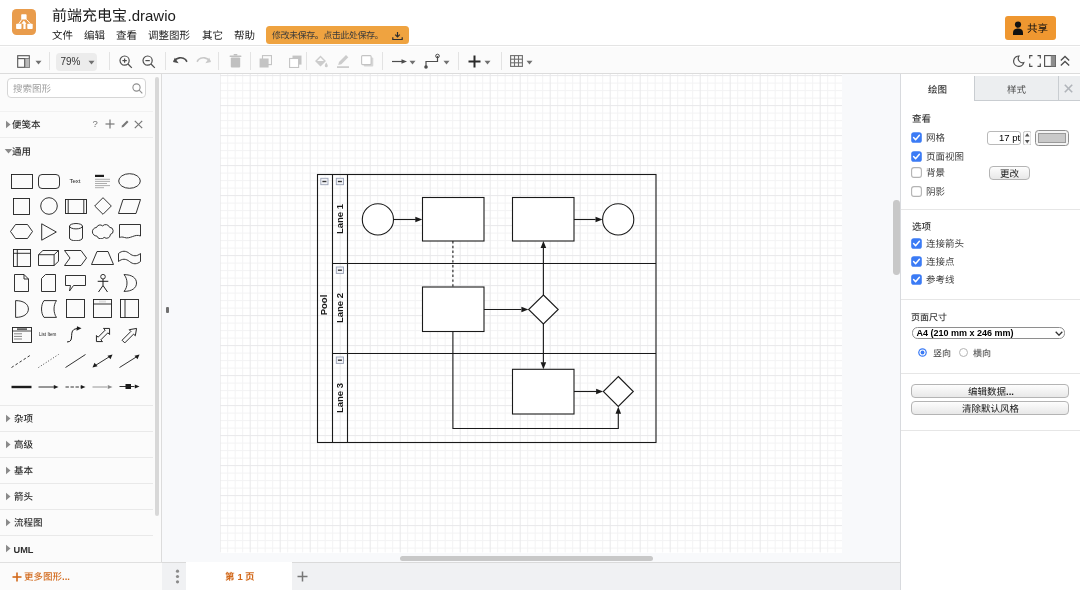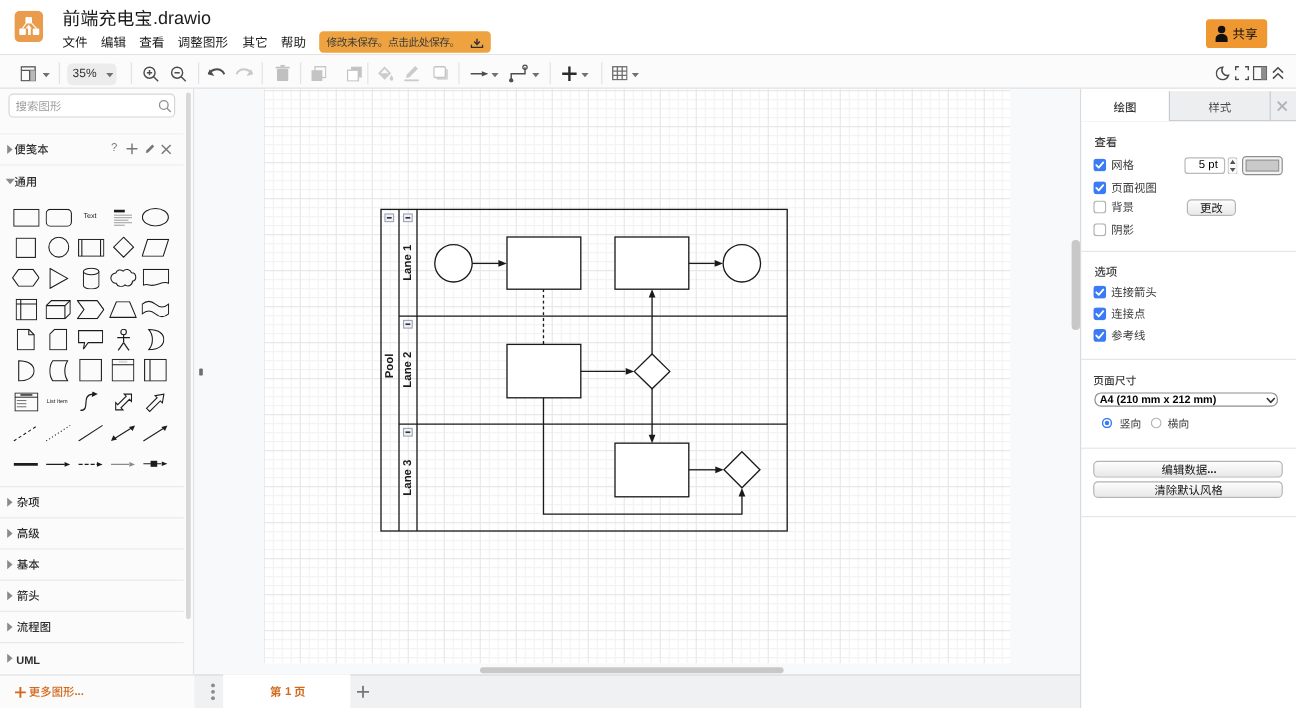--- a/index.html
+++ b/index.html
@@ -64,21 +64,21 @@
 <rect x="0.7" y="0.7" width="11.6" height="11.6"></rect>
 <line x1="0.7" y1="3.6" x2="12.3" y2="3.6"></line>
 <rect x="7.7" y="3.6" width="4.6" height="8.7" fill="#b9b9b9" stroke="none"></rect>
 <line x1="7.7" y1="3.6" x2="7.7" y2="12.3"></line>
 </svg>
 <svg class="abs" style="left:34.5px;top:59.5px" width="7" height="5">
       <path d="M0.5 0.8 L6.5 0.8 L3.5 4.4 Z" fill="#707070"></path>
     </svg>
 <div class="abs" style="left:49px;top:52px;width:1px;height:18px;background:#e3e3e3"></div>
 <div class="abs" style="left:56px;top:52.5px;width:41px;height:18px;background:#ececec;border-radius:4px"></div>
-<div style="position:absolute;left:60.5px;top:55.5px;font-size:10.0px;color:#333;font-weight:400;white-space:pre;line-height:11.5px;">35%</div>
+<div style="position:absolute;left:60.5px;top:55.5px;font-size:10.0px;color:#333;font-weight:400;white-space:pre;line-height:11.5px;">79%</div>
 <svg class="abs" style="left:87.5px;top:59.5px" width="7" height="5">
       <path d="M0.5 0.8 L6.5 0.8 L3.5 4.4 Z" fill="#707070"></path>
     </svg>
 <div class="abs" style="left:109px;top:52px;width:1px;height:18px;background:#e3e3e3"></div>
 <svg class="abs" style="left:118.8px;top:54.5px" width="14" height="14" fill="none" stroke="#4d4d4d" stroke-width="1.2">
 <circle cx="5.6" cy="5.6" r="4.6"></circle>
       <line x1="9" y1="9" x2="12.8" y2="12.8"></line>
       <line x1="3.4" y1="5.6" x2="7.8" y2="5.6"></line>
       <line x1="5.6" y1="3.4" x2="5.6" y2="7.8"></line>
     </svg>
@@ -561,21 +561,21 @@
 <svg style="position:absolute;left:925.7px;top:165.5px;overflow:visible" width="19" height="13">
       <path transform="translate(0,9.97)" d="M7.0 -3.6V-2.8H2.6V-3.6ZM1.9 -4.1V0.8H2.6V-0.9H7.0V-0.0C7.0 0.1 6.9 0.1 6.8 0.2C6.6 0.2 6.1 0.2 5.5 0.1C5.6 0.3 5.7 0.6 5.7 0.8C6.5 0.8 7.0 0.8 7.3 0.7C7.6 0.6 7.7 0.4 7.7 -0.0V-4.1ZM2.6 -2.3H7.0V-1.4H2.6ZM3.1 -8.0V-7.2H0.8V-6.6H3.1V-5.7C2.1 -5.5 1.2 -5.4 0.5 -5.3L0.6 -4.7L3.1 -5.2V-4.5H3.8V-8.0ZM5.2 -8.0V-5.5C5.2 -4.7 5.5 -4.5 6.4 -4.5C6.5 -4.5 7.8 -4.5 8.0 -4.5C8.7 -4.5 8.9 -4.8 9.0 -5.7C8.8 -5.8 8.5 -5.9 8.3 -6.0C8.3 -5.3 8.2 -5.2 7.9 -5.2C7.6 -5.2 6.6 -5.2 6.4 -5.2C6.0 -5.2 5.9 -5.2 5.9 -5.5V-6.2C6.8 -6.4 7.9 -6.7 8.6 -7.0L8.1 -7.6C7.6 -7.3 6.7 -7.0 5.9 -6.8V-8.0Z M11.8 -6.1H16.7V-5.5H11.8ZM11.8 -7.2H16.7V-6.6H11.8ZM12.0 -2.8H16.5V-1.9H12.0ZM15.4 -0.6C16.3 -0.3 17.4 0.2 17.9 0.6L18.4 0.2C17.8 -0.2 16.7 -0.7 15.9 -1.0ZM12.3 -1.1C11.7 -0.6 10.8 -0.2 9.9 0.1C10.1 0.2 10.3 0.5 10.4 0.6C11.3 0.3 12.3 -0.3 12.9 -0.8ZM13.6 -4.8C13.7 -4.7 13.8 -4.5 13.9 -4.4H10.0V-3.8H18.4V-4.4H14.7C14.6 -4.6 14.4 -4.8 14.3 -5.0H17.4V-7.6H11.1V-5.0H14.1ZM11.3 -3.3V-1.3H13.9V0.1C13.9 0.2 13.9 0.2 13.7 0.2C13.6 0.2 13.1 0.2 12.6 0.2C12.7 0.4 12.8 0.6 12.9 0.8C13.5 0.8 14.0 0.8 14.2 0.7C14.5 0.6 14.6 0.4 14.6 0.1V-1.3H17.2V-3.3Z" fill="#3c3c3c"></path>
     </svg>
 <svg class="abs" style="left:911px;top:186.1px" width="11" height="11">
 <rect x="0.6" y="0.6" width="9.8" height="9.8" rx="2.4" fill="#fff" stroke="#b3b3b3" stroke-width="1.1"></rect>
 </svg>
 <svg style="position:absolute;left:925.7px;top:185.0px;overflow:visible" width="19" height="13">
       <path transform="translate(0,9.97)" d="M8.0 -4.6V-3.0H5.3C5.3 -3.3 5.3 -3.5 5.3 -3.8V-4.6ZM8.0 -5.3H5.3V-6.9H8.0ZM4.6 -7.5V-3.8C4.6 -2.4 4.5 -0.7 3.3 0.4C3.5 0.5 3.8 0.7 3.9 0.8C4.7 -0.0 5.1 -1.2 5.2 -2.3H8.0V-0.2C8.0 -0.0 8.0 0.0 7.8 0.0C7.7 0.0 7.2 0.0 6.7 0.0C6.8 0.2 6.9 0.5 7.0 0.7C7.6 0.7 8.1 0.7 8.3 0.6C8.6 0.4 8.7 0.2 8.7 -0.2V-7.5ZM0.8 -7.6V0.7H1.5V-6.9H3.0C2.8 -6.3 2.5 -5.5 2.3 -4.8C2.9 -4.0 3.1 -3.4 3.1 -2.9C3.1 -2.6 3.1 -2.3 2.9 -2.2C2.8 -2.2 2.7 -2.1 2.6 -2.1C2.5 -2.1 2.3 -2.1 2.1 -2.1C2.2 -2.0 2.2 -1.7 2.2 -1.5C2.5 -1.5 2.7 -1.5 2.9 -1.5C3.1 -1.5 3.3 -1.6 3.4 -1.7C3.7 -1.9 3.8 -2.3 3.8 -2.8C3.8 -3.4 3.6 -4.1 2.9 -4.9C3.2 -5.6 3.6 -6.5 3.9 -7.3L3.4 -7.6L3.3 -7.6Z M17.5 -7.8C16.9 -7.0 16.0 -6.2 15.1 -5.8C15.3 -5.6 15.5 -5.4 15.6 -5.3C16.5 -5.8 17.5 -6.6 18.2 -7.5ZM17.8 -5.2C17.2 -4.4 16.1 -3.6 15.1 -3.1C15.3 -2.9 15.5 -2.7 15.6 -2.6C16.6 -3.1 17.7 -4.0 18.4 -4.9ZM18.0 -2.5C17.3 -1.4 16.1 -0.4 14.8 0.2C15.0 0.3 15.2 0.5 15.3 0.7C16.7 0.1 17.9 -1.0 18.6 -2.2ZM11.3 -2.9H14.0V-2.1H11.3ZM13.5 -1.1C13.8 -0.7 14.2 -0.1 14.3 0.3L14.9 0.0C14.7 -0.4 14.3 -0.9 14.0 -1.4ZM11.2 -6.1H14.1V-5.5H11.2ZM11.2 -7.2H14.1V-6.6H11.2ZM10.5 -7.6V-5.1H14.8V-7.6ZM11.0 -1.4C10.7 -0.9 10.4 -0.4 10.0 0.0C10.2 0.1 10.4 0.3 10.5 0.4C10.9 0.0 11.3 -0.6 11.6 -1.2ZM12.1 -4.9C12.1 -4.8 12.2 -4.6 12.3 -4.4H10.1V-3.9H15.1V-4.4H13.0C13.0 -4.6 12.8 -4.9 12.7 -5.0ZM10.6 -3.4V-1.6H12.3V0.0C12.3 0.1 12.3 0.1 12.1 0.1C12.0 0.1 11.7 0.1 11.3 0.1C11.4 0.3 11.5 0.5 11.5 0.7C12.1 0.7 12.4 0.7 12.7 0.6C12.9 0.5 13.0 0.3 13.0 0.0V-1.6H14.7V-3.4Z" fill="#3c3c3c"></path>
     </svg>
 <div class="abs" style="left:987.3px;top:130.7px;width:34px;height:14.6px;background:#fff;border:1px solid #b9b9b9;border-radius:3px"></div>
-<div style="position:absolute;left:999.0px;top:133.0px;font-size:9.5px;color:#000;font-weight:400;white-space:pre;line-height:10.9px;">5 pt</div>
+<div style="position:absolute;left:999.0px;top:133.0px;font-size:9.5px;color:#000;font-weight:400;white-space:pre;line-height:10.9px;">17 pt</div>
 <svg class="abs" style="left:1022.5px;top:130.7px" width="8.5" height="14.6">
 <rect x="0.4" y="0.4" width="7.7" height="13.8" rx="2" fill="#fbfbfb" stroke="#b9b9b9" stroke-width="0.9"></rect>
 <path d="M4.25 2.2 L6.6 5.6 L1.9 5.6 Z" fill="#555"></path>
 <path d="M4.25 12.4 L6.6 9 L1.9 9 Z" fill="#555"></path>
 </svg>
 <div class="abs" style="left:1034.7px;top:129.9px;width:34px;height:16px;background:#f4f4f4;border:1px solid #8e8e8e;border-radius:3.5px"></div>
 <div class="abs" style="left:1037.7px;top:132.9px;width:28px;height:10px;background:#c9c9c9;border:1px solid #9a9a9a"></div>
 <div class="abs" style="left:989.3px;top:165.8px;width:40.5px;height:14.3px;background:linear-gradient(#fdfdfd,#e8e8e8);border:1px solid #b4b4b4;border-radius:4px"></div>
 <svg style="position:absolute;left:1000.0px;top:166.7px;overflow:visible" width="19" height="13">
       <path transform="translate(0,9.97)" d="M2.4 -2.3 1.8 -2.0C2.1 -1.5 2.5 -1.0 3.0 -0.7C2.4 -0.3 1.6 -0.1 0.4 0.1C0.6 0.3 0.8 0.6 0.9 0.8C2.1 0.5 3.0 0.2 3.6 -0.3C4.9 0.4 6.7 0.6 8.9 0.7C8.9 0.5 9.1 0.2 9.2 0.0C7.1 -0.0 5.4 -0.2 4.2 -0.7C4.7 -1.2 5.0 -1.8 5.1 -2.3H8.3V-6.0H5.2V-6.8H8.9V-7.5H0.6V-6.8H4.4V-6.0H1.5V-2.3H4.3C4.2 -1.9 4.0 -1.5 3.6 -1.1C3.1 -1.4 2.7 -1.8 2.4 -2.3ZM2.2 -3.9H4.4V-3.5C4.4 -3.3 4.4 -3.1 4.4 -2.9H2.2ZM5.2 -2.9C5.2 -3.1 5.2 -3.3 5.2 -3.5V-3.9H7.6V-2.9ZM2.2 -5.4H4.4V-4.5H2.2ZM5.2 -5.4H7.6V-4.5H5.2Z M15.2 -5.6H17.2C17.0 -4.3 16.7 -3.3 16.2 -2.4C15.7 -3.3 15.4 -4.3 15.2 -5.5ZM10.2 -7.3V-6.6H12.9V-4.6H10.3V-1.0C10.3 -0.6 10.2 -0.5 10.1 -0.4C10.2 -0.3 10.3 0.1 10.3 0.3C10.6 0.1 10.9 -0.1 13.7 -1.1C13.6 -1.3 13.6 -1.6 13.6 -1.8L11.1 -0.9V-3.9H13.6L13.5 -3.8C13.7 -3.7 14.0 -3.4 14.1 -3.3C14.3 -3.7 14.6 -4.0 14.8 -4.5C15.0 -3.4 15.4 -2.5 15.8 -1.7C15.2 -0.9 14.5 -0.3 13.5 0.2C13.6 0.3 13.8 0.6 13.9 0.8C14.8 0.3 15.6 -0.3 16.2 -1.1C16.7 -0.3 17.4 0.3 18.2 0.7C18.3 0.5 18.5 0.3 18.7 0.1C17.9 -0.3 17.2 -0.9 16.6 -1.7C17.3 -2.7 17.7 -4.0 17.9 -5.6H18.5V-6.2H15.4C15.6 -6.7 15.8 -7.3 15.9 -7.9L15.2 -8.0C14.9 -6.4 14.3 -4.9 13.6 -3.9V-7.3Z" fill="#1c1c1c"></path>
@@ -603,21 +603,21 @@
 <path d="M2.6 5.6 L4.6 7.7 L8.4 3.3" fill="none" stroke="#fff" stroke-width="1.5" stroke-linecap="round" stroke-linejoin="round"></path>
 </svg>
 <svg style="position:absolute;left:925.7px;top:273.0px;overflow:visible" width="28" height="13">
       <path transform="translate(0,9.97)" d="M5.2 -3.8C4.6 -3.4 3.4 -2.9 2.4 -2.7C2.6 -2.6 2.8 -2.3 2.9 -2.2C3.8 -2.5 5.0 -2.9 5.8 -3.5ZM6.0 -2.7C5.2 -2.1 3.6 -1.6 2.3 -1.3C2.4 -1.2 2.6 -0.9 2.7 -0.8C4.1 -1.1 5.7 -1.7 6.6 -2.4ZM7.2 -1.7C6.2 -0.7 4.0 -0.1 1.7 0.2C1.8 0.3 1.9 0.6 2.0 0.8C4.5 0.5 6.7 -0.2 7.9 -1.4ZM1.7 -5.6C1.9 -5.7 2.2 -5.7 3.8 -5.8C3.7 -5.5 3.6 -5.2 3.4 -4.9H0.5V-4.3H2.9C2.3 -3.5 1.4 -2.8 0.4 -2.4C0.5 -2.3 0.8 -2.0 0.9 -1.8C2.1 -2.4 3.1 -3.2 3.8 -4.3H5.8C6.5 -3.3 7.6 -2.4 8.7 -1.9C8.8 -2.1 9.0 -2.3 9.2 -2.5C8.2 -2.8 7.2 -3.5 6.6 -4.3H9.0V-4.9H4.2C4.4 -5.2 4.5 -5.5 4.6 -5.8L7.3 -6.0C7.6 -5.7 7.8 -5.5 7.9 -5.4L8.5 -5.8C8.0 -6.4 6.9 -7.2 6.1 -7.7L5.5 -7.3C5.9 -7.1 6.3 -6.8 6.6 -6.5L3.0 -6.4C3.6 -6.7 4.2 -7.2 4.7 -7.7L4.1 -8.0C3.4 -7.4 2.5 -6.7 2.2 -6.6C1.9 -6.4 1.7 -6.3 1.5 -6.3C1.6 -6.1 1.7 -5.8 1.7 -5.6Z M17.4 -7.5C16.8 -6.7 15.9 -5.9 15.0 -5.2H14.2V-6.3H16.2V-6.9H14.2V-8.0H13.5V-6.9H11.0V-6.3H13.5V-5.2H10.2V-4.5H14.1C12.8 -3.7 11.3 -3.0 9.9 -2.5C10.0 -2.3 10.1 -2.0 10.2 -1.8C11.1 -2.2 11.9 -2.5 12.7 -3.0C12.5 -2.5 12.3 -1.9 12.0 -1.5H16.3C16.1 -0.6 16.0 -0.2 15.8 -0.0C15.7 0.0 15.5 0.1 15.3 0.1C15.0 0.1 14.3 0.0 13.6 -0.0C13.7 0.2 13.8 0.4 13.8 0.6C14.5 0.7 15.2 0.7 15.5 0.7C15.9 0.7 16.1 0.6 16.3 0.4C16.6 0.2 16.8 -0.4 17.0 -1.7C17.1 -1.8 17.1 -2.1 17.1 -2.1H13.1L13.5 -3.0H17.5V-3.6H13.8C14.2 -3.9 14.7 -4.2 15.2 -4.5H18.4V-5.2H16.0C16.7 -5.8 17.4 -6.5 18.0 -7.2Z M19.5 -0.5 19.7 0.2C20.5 -0.1 21.7 -0.4 22.8 -0.8L22.7 -1.4C21.5 -1.0 20.3 -0.7 19.5 -0.5ZM25.7 -7.4C26.2 -7.2 26.8 -6.8 27.1 -6.5L27.5 -7.0C27.2 -7.2 26.6 -7.6 26.1 -7.8ZM19.7 -4.0C19.8 -4.1 20.0 -4.1 21.2 -4.3C20.8 -3.7 20.4 -3.2 20.2 -3.0C19.9 -2.7 19.7 -2.4 19.5 -2.4C19.6 -2.2 19.7 -1.9 19.7 -1.7C19.9 -1.8 20.3 -1.9 22.6 -2.4C22.6 -2.6 22.6 -2.8 22.6 -3.0L20.8 -2.7C21.5 -3.5 22.2 -4.6 22.8 -5.6L22.2 -6.0C22.0 -5.6 21.8 -5.3 21.6 -4.9L20.4 -4.8C21.0 -5.6 21.5 -6.6 21.9 -7.6L21.3 -8.0C20.9 -6.8 20.2 -5.6 20.0 -5.3C19.8 -5.0 19.6 -4.7 19.4 -4.7C19.5 -4.5 19.6 -4.2 19.7 -4.0ZM27.4 -3.3C27.0 -2.7 26.5 -2.2 25.9 -1.7C25.8 -2.2 25.6 -2.8 25.5 -3.5L28.0 -3.9L27.8 -4.6L25.5 -4.1C25.4 -4.5 25.4 -4.9 25.3 -5.4L27.7 -5.7L27.6 -6.4L25.3 -6.0C25.3 -6.7 25.3 -7.3 25.3 -8.0H24.5C24.6 -7.3 24.6 -6.6 24.6 -5.9L23.1 -5.7L23.2 -5.1L24.7 -5.3C24.7 -4.8 24.7 -4.4 24.8 -4.0L22.9 -3.7L23.0 -3.0L24.9 -3.4C25.0 -2.6 25.1 -1.9 25.3 -1.3C24.5 -0.7 23.6 -0.3 22.6 0.0C22.8 0.2 23.0 0.4 23.1 0.6C24.0 0.3 24.8 -0.1 25.6 -0.6C26.0 0.2 26.5 0.7 27.1 0.7C27.8 0.7 28.0 0.4 28.1 -0.6C28.0 -0.7 27.8 -0.9 27.6 -1.0C27.6 -0.2 27.5 0.0 27.2 0.0C26.8 0.0 26.4 -0.4 26.2 -1.0C26.9 -1.6 27.5 -2.3 28.0 -3.0Z" fill="#3c3c3c"></path>
     </svg>
 <div class="abs" style="left:901px;top:298.5px;width:179px;height:1px;background:#e6e6e6"></div>
 <svg style="position:absolute;left:911.2px;top:310.6px;overflow:visible" width="36" height="13">
       <path transform="translate(0,9.45)" d="M4.1 -4.1V-2.5C4.1 -1.6 3.6 -0.6 0.4 0.1C0.6 0.2 0.8 0.6 0.9 0.8C4.4 0.0 5.0 -1.2 5.0 -2.5V-4.1ZM4.9 -0.9C5.9 -0.5 7.3 0.3 7.9 0.8L8.5 0.1C7.8 -0.4 6.4 -1.1 5.4 -1.5ZM1.5 -5.4V-1.2H2.3V-4.6H6.7V-1.2H7.7V-5.4H4.4C4.6 -5.7 4.7 -6.0 4.9 -6.3H8.4V-7.1H0.6V-6.3H3.9C3.8 -6.0 3.7 -5.7 3.5 -5.4Z M12.6 -2.9H14.3V-2.1H12.6ZM12.6 -3.6V-4.4H14.3V-3.6ZM12.6 -1.4H14.3V-0.5H12.6ZM9.5 -7.0V-6.2H12.9C12.8 -5.9 12.8 -5.6 12.7 -5.2H9.9V0.8H10.7V0.3H16.2V0.8H17.1V-5.2H13.6L13.9 -6.2H17.5V-7.0ZM10.7 -0.5V-4.4H11.8V-0.5ZM16.2 -0.5H15.1V-4.4H16.2Z M19.5 -7.2V-4.6C19.5 -3.1 19.4 -1.2 18.3 0.2C18.4 0.3 18.8 0.6 19.0 0.8C20.0 -0.4 20.3 -2.1 20.4 -3.6H22.6C23.1 -1.4 24.2 0.0 26.1 0.7C26.2 0.5 26.5 0.1 26.7 -0.1C25.0 -0.6 23.9 -1.9 23.4 -3.6H25.8V-7.2ZM20.4 -6.4H24.9V-4.4H20.4V-4.6Z M28.4 -3.7C29.0 -3.0 29.7 -2.0 30.0 -1.4L30.8 -1.9C30.5 -2.5 29.8 -3.4 29.1 -4.1ZM32.6 -7.6V-5.7H27.4V-4.9H32.6V-0.4C32.6 -0.2 32.5 -0.2 32.3 -0.2C32.0 -0.1 31.3 -0.1 30.5 -0.2C30.6 0.1 30.8 0.5 30.8 0.8C31.8 0.8 32.5 0.7 32.9 0.6C33.3 0.5 33.5 0.2 33.5 -0.4V-4.9H35.6V-5.7H33.5V-7.6Z" fill="#3c3c3c"></path>
     </svg>
 <div class="abs" style="left:911.5px;top:327.4px;width:153.6px;height:11.3px;background:#fff;border:1px solid #8e8e8e;border-radius:5.5px"></div>
-<div style="position:absolute;left:916.5px;top:328.2px;font-size:9.0px;color:#000;font-weight:700;white-space:pre;line-height:10.3px;">A4 (210 mm x 212 mm)</div>
+<div style="position:absolute;left:916.5px;top:328.2px;font-size:9.0px;color:#000;font-weight:700;white-space:pre;line-height:10.3px;">A4 (210 mm x 246 mm)</div>
 <svg class="abs" style="left:1055px;top:330.7px" width="8" height="5.5" fill="none" stroke="#333" stroke-width="1.3">
       <path d="M0.7 0.7 L4 4.2 L7.3 0.7"></path>
     </svg>
 <svg class="abs" style="left:918px;top:348.4px" width="9" height="9">
 <circle cx="4.5" cy="4.5" r="4.3" fill="#3b7bf5"></circle>
       <circle cx="4.5" cy="4.5" r="3.1" fill="#fff"></circle>
       <circle cx="4.5" cy="4.5" r="1.9" fill="#3b7bf5"></circle>
 </svg>
 <svg style="position:absolute;left:932.6px;top:346.9px;overflow:visible" width="18" height="13">
       <path transform="translate(0,9.45)" d="M1.0 -7.0V-3.3H1.6V-7.0ZM2.7 -7.4V-3.0H3.3V-7.4ZM2.2 -1.5C2.5 -1.1 2.7 -0.5 2.8 -0.2L3.4 -0.4C3.3 -0.7 3.1 -1.3 2.9 -1.7ZM4.0 -3.1 4.0 -3.0 4.0 -3.0C4.1 -2.8 4.2 -2.6 4.3 -2.3H0.9V-1.7H8.1V-2.3H5.0C4.9 -2.6 4.8 -2.9 4.6 -3.2C5.1 -3.4 5.6 -3.7 6.0 -4.0C6.6 -3.5 7.3 -3.1 8.2 -2.9C8.3 -3.1 8.5 -3.4 8.6 -3.5C7.8 -3.7 7.1 -4.0 6.5 -4.4C7.2 -5.1 7.7 -5.9 8.0 -7.0L7.6 -7.2L7.5 -7.2H4.0V-6.6H4.4L4.3 -6.5C4.6 -5.7 5.0 -5.0 5.5 -4.5C4.9 -4.1 4.3 -3.8 3.7 -3.6C3.8 -3.5 3.9 -3.3 4.0 -3.1ZM4.9 -6.6H7.2C6.9 -5.9 6.5 -5.3 6.0 -4.9C5.5 -5.3 5.1 -5.9 4.9 -6.6ZM6.2 -1.7C6.0 -1.2 5.8 -0.6 5.6 -0.1H0.5V0.5H8.5V-0.1H6.2C6.4 -0.5 6.7 -1.1 6.8 -1.5Z M12.9 -7.6C12.8 -7.1 12.6 -6.5 12.4 -6.0H9.9V0.7H10.6V-5.3H16.5V-0.2C16.5 -0.0 16.4 0.0 16.3 0.0C16.1 0.0 15.4 0.1 14.8 0.0C14.9 0.2 15.0 0.5 15.0 0.7C15.9 0.7 16.4 0.7 16.7 0.6C17.1 0.5 17.2 0.3 17.2 -0.2V-6.0H13.1C13.3 -6.4 13.6 -7.0 13.8 -7.4ZM12.4 -3.5H14.6V-1.8H12.4ZM11.7 -4.1V-0.5H12.4V-1.2H15.3V-4.1Z" fill="#3c3c3c"></path>

